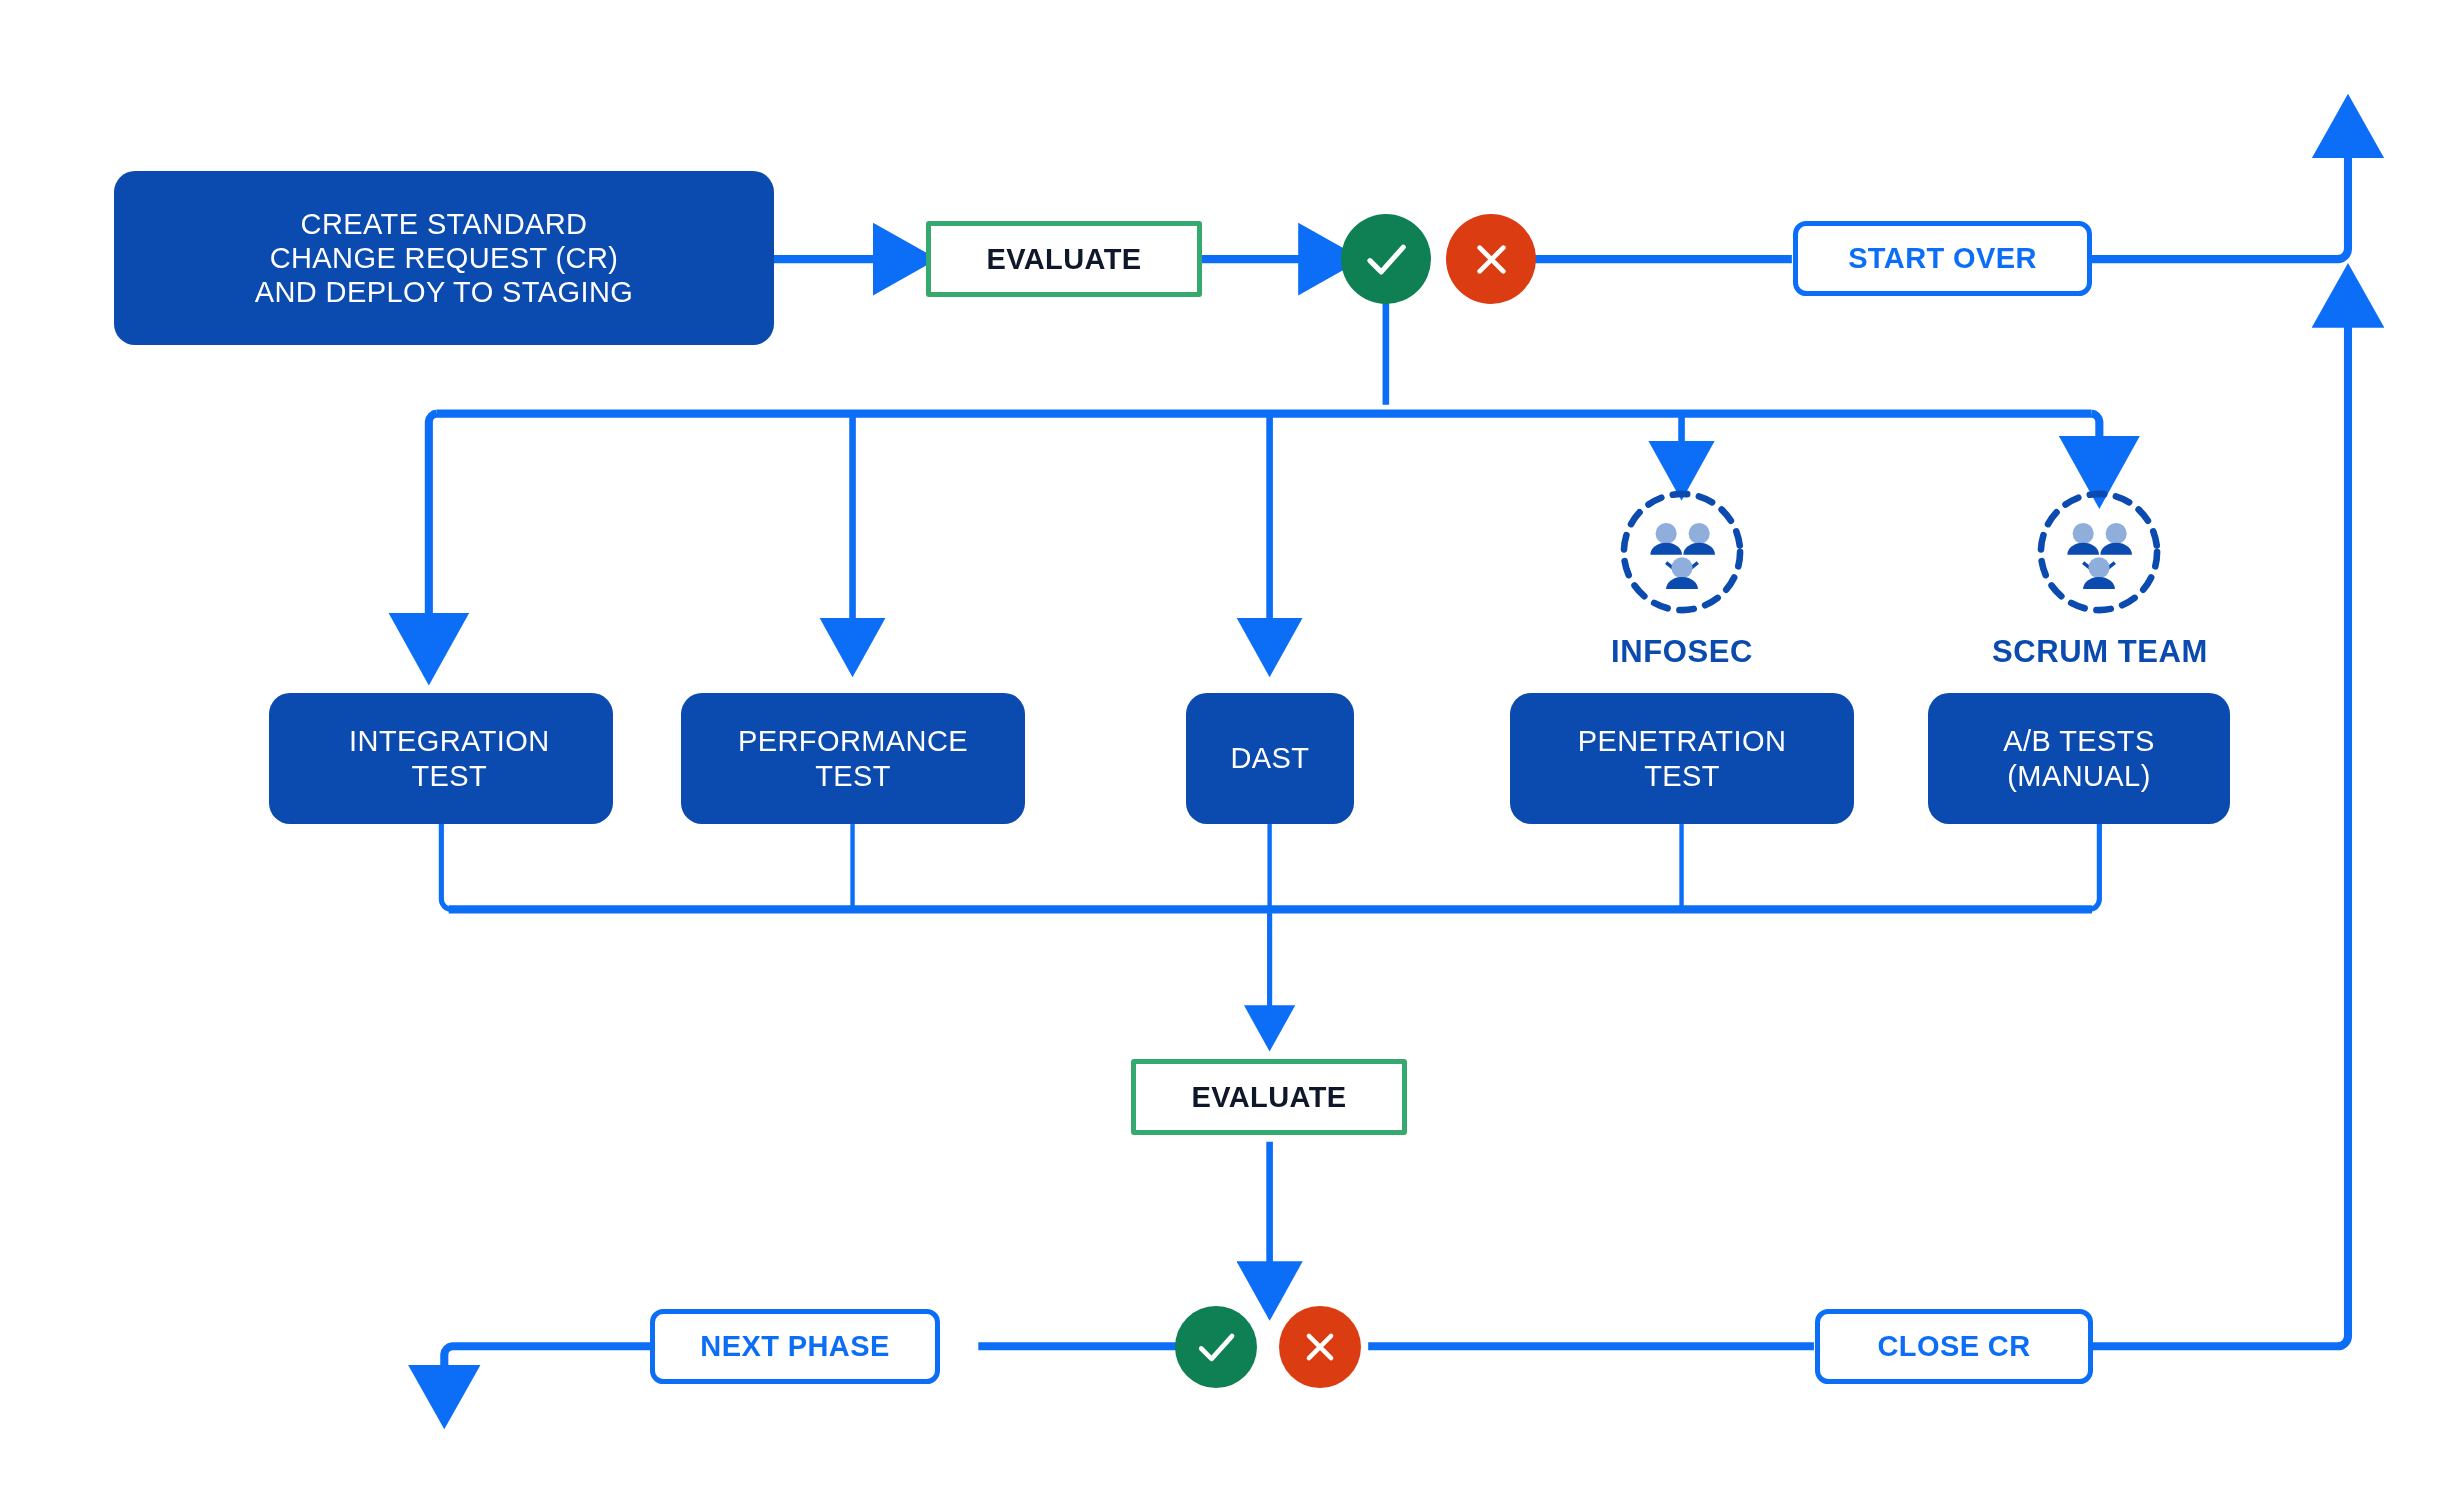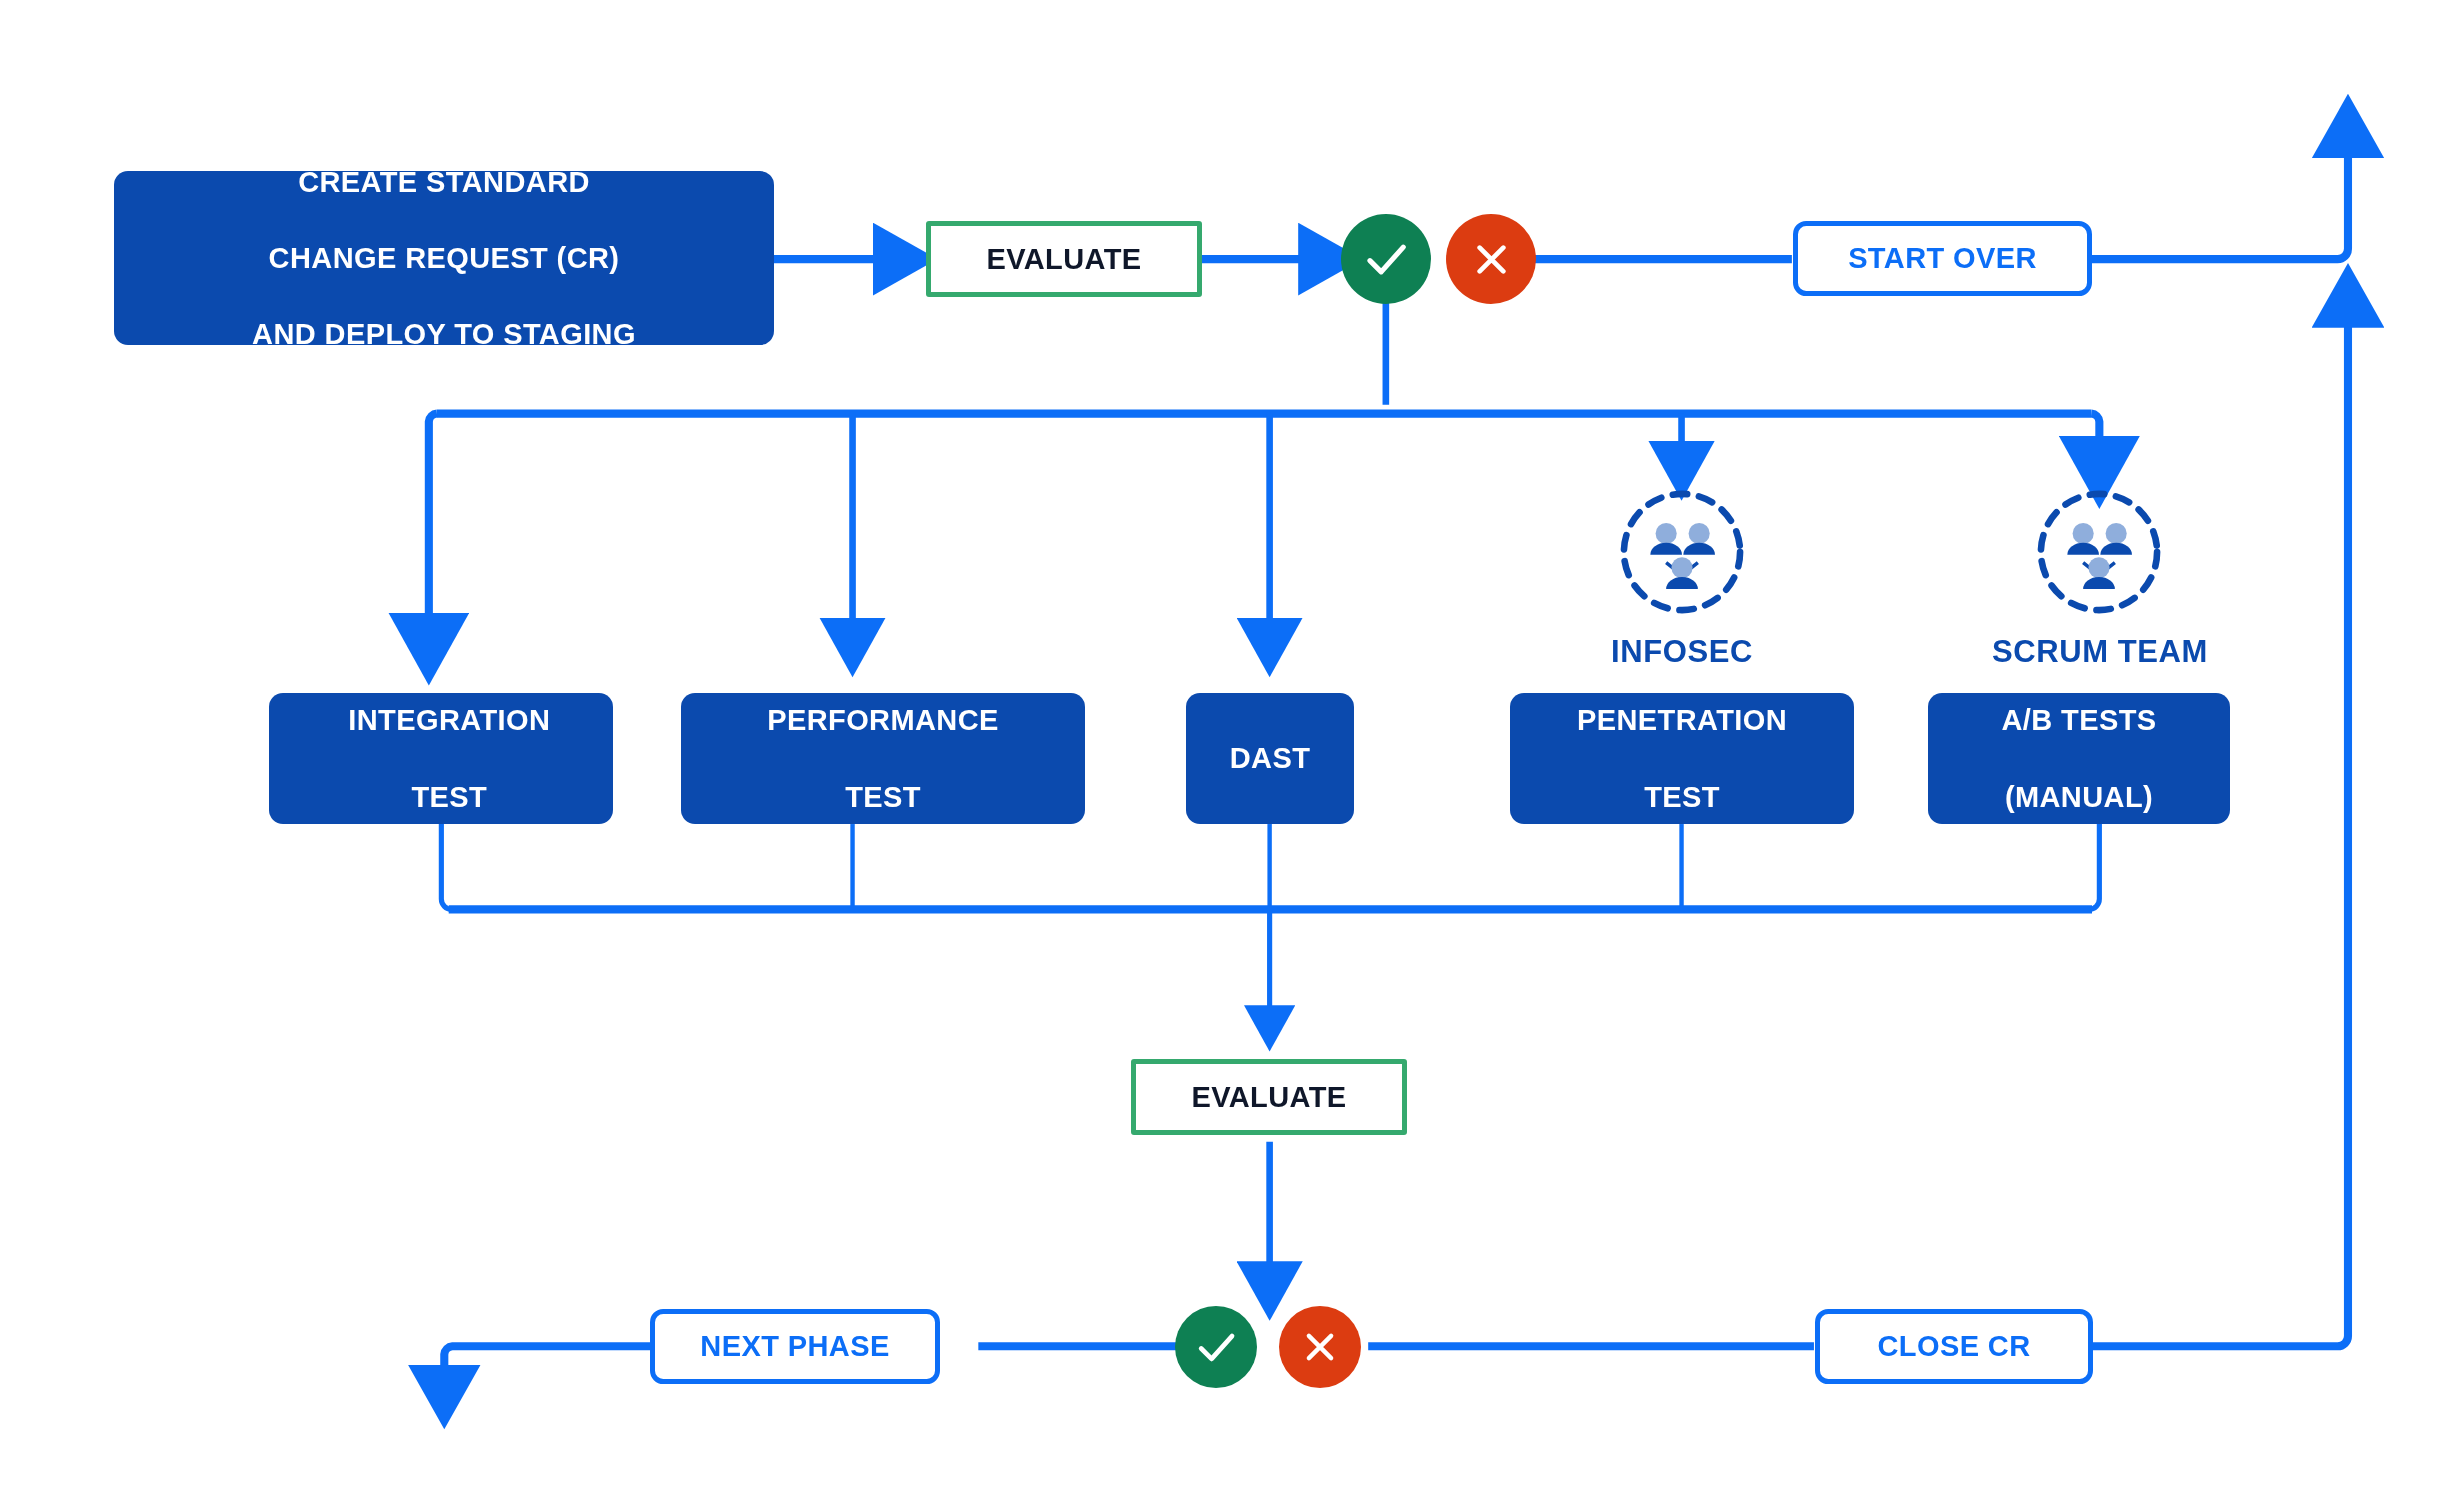--- a/index.html
+++ b/index.html
@@ -29,26 +29,25 @@
     position: absolute;
     box-sizing: border-box;
     display: flex;
     align-items: center;
     justify-content: center;
     text-align: center;
   }
   .solid-box {
     background: #0B4AAE;
     color: #ffffff;
-    border-radius: 14px;
-    font-weight: 700;
+    border-radius: 21px;
+    font-weight: 400;
     letter-spacing: 0.4px;
     line-height: 1.18;
     padding: 4.4px 7.4px;
-    gap: 42px;
   }
   .pill-blue {
     background: #ffffff;
     border: 5.1px solid #0C6EF7;
     color: #0C6EF7;
     border-radius: 13.2px;
     font-weight: 700;
     letter-spacing: 0.4px;
     text-align: center;
   }
@@ -189,21 +188,21 @@
       <path d="M38 78 a12 9 0 0 1 24 0 z" fill="#0B4AAE"></path>
     </svg>
   </div>
   <div class="role-label" style="left:1953px; top:634px; width:294px; font-size:31px;">SCRUM TEAM</div>
 
   <div class="node solid-box" style="left:269px; top:693px; width:344px; height:131px; font-size:29px; flex-direction:column;padding-left:24px;">
     <span>INTEGRATION</span>
     <span>TEST</span>
   </div>
 
-  <div class="node solid-box" style="left:681px; top:693px; width:404px; height:131px; font-size:29px; flex-direction:column;">
+  <div class="node solid-box" style="left:681px; top:693px; width:344px; height:131px; font-size:29px; flex-direction:column;">
     <span>PERFORMANCE</span>
     <span>TEST</span>
   </div>
 
   <div class="node solid-box" style="left:1186px; top:693px; width:168px; height:131px; font-size:29px;">
     <span>DAST</span>
   </div>
 
   <div class="node solid-box" style="left:1510px; top:693px; width:344px; height:131px; font-size:29px; flex-direction:column;">
     <span>PENETRATION</span>

